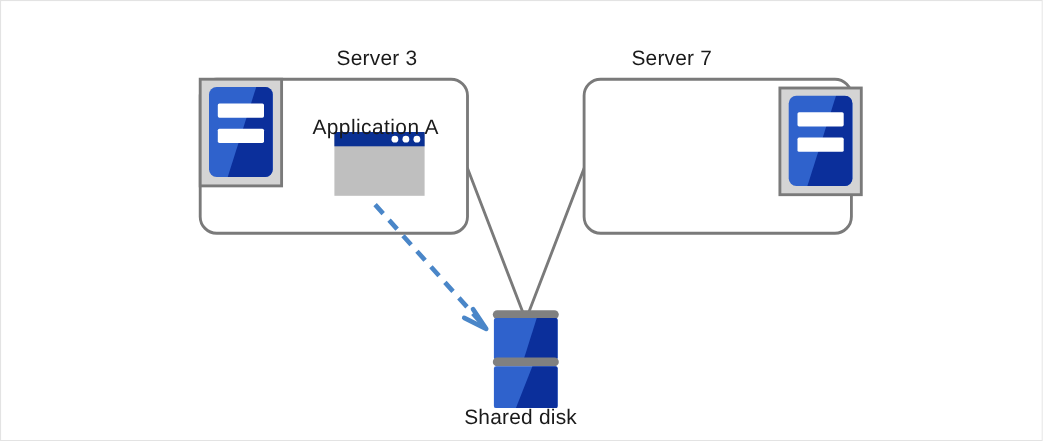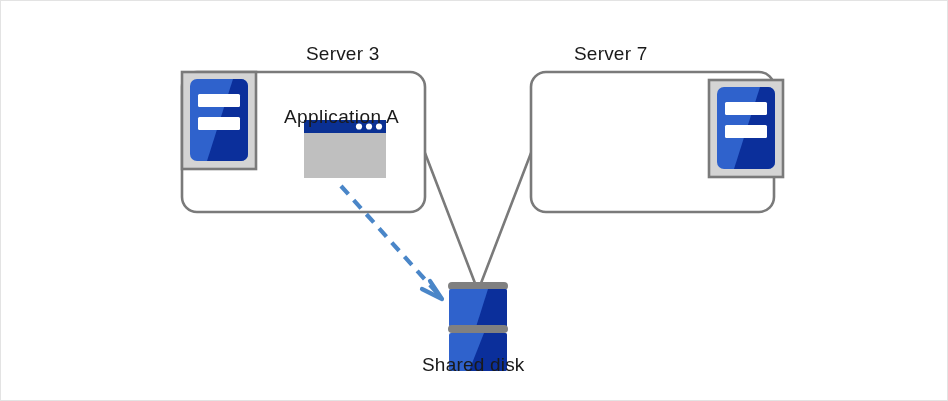--- a/index.html
+++ b/index.html
@@ -44,21 +44,21 @@
     top: 42px;
   }
   #label-app-a {
     left: 283px;
     top: 91px;
     letter-spacing: 0.4px;
     margin-top: 14px;
   }
   #label-shared-disk {
     left: 421px;
-    top: 353px;
+    top: 368px;
   }
 </style>
 </head>
 <body>
 
 <div id="canvas">
 
   <svg class="svg-layer" viewBox="0 0 948 401">
     <defs>
       <clipPath id="clip-srv1-icon">

